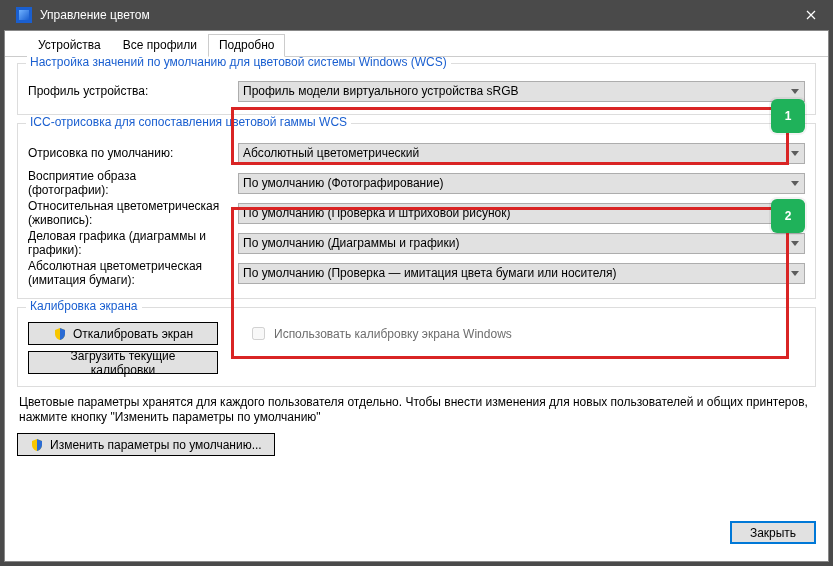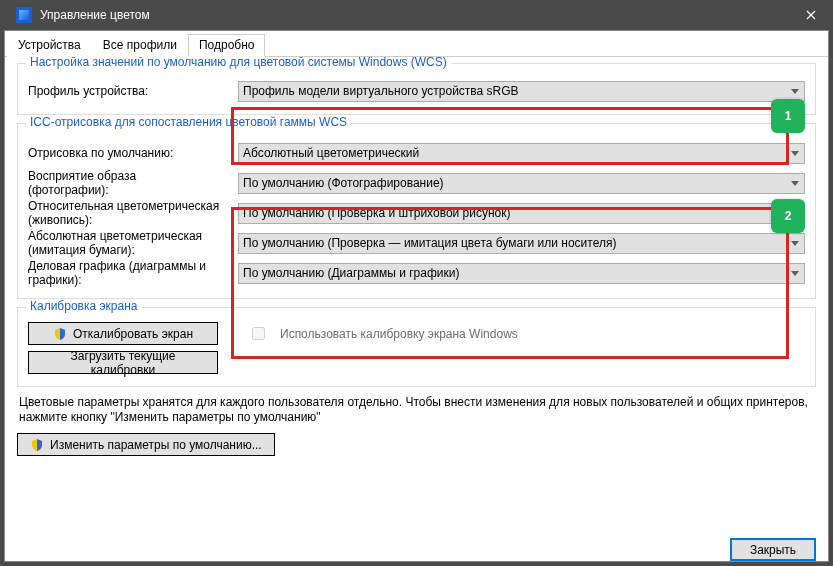--- a/index.html
+++ b/index.html
@@ -4,45 +4,45 @@
 <style>
   * { box-sizing: border-box; font-family: "Segoe UI", Tahoma, sans-serif; font-size: 12px; }
   html, body { margin: 0; padding: 0; background: #4a4a4a; }
   .window { width: 833px; height: 566px; background: #4a4a4a; position: relative; }
   .titlebar { height: 30px; background: #4a4a4a; color: #fff; display: flex; align-items: center; padding-left: 16px; }
   .titlebar .appicon { width: 16px; height: 16px; background: #1a5fd0; display: inline-block; margin-right: 8px; position: relative; }
   .titlebar .appicon::after { content: ""; position: absolute; inset: 3px; background: linear-gradient(135deg, #6fb1ff 0%, #1a5fd0 100%); }
   .titlebar .title { flex: 1; }
   .titlebar .close { width: 45px; height: 30px; display: flex; align-items: center; justify-content: center; color: #fff; cursor: pointer; }
   .client { position: absolute; top: 30px; left: 4px; right: 4px; bottom: 4px; background: #fff; border: 1px solid #888; }
-  .tabs { display: flex; align-items: flex-end; height: 26px; padding-left: 2px; padding-top: 5px; background: #fff; border-bottom: 1px solid #ccc; }
+  .tabs { display: flex; align-items: flex-end; height: 26px; padding-left: 22px; padding-top: 5px; background: #fff; border-bottom: 1px solid #ccc; }
   .tab { padding: 3px 10px 4px 10px; border: 1px solid transparent; cursor: pointer; color: #000; background: #fff; margin-right: 0; position: relative; top: 1px; }
   .tab.active { border: 1px solid #ccc; border-bottom: 1px solid #fff; background: #fff; }
   .tab:not(.active) { color: #000; }
   .content { position: absolute; top: 26px; left: 0; right: 0; bottom: 40px; padding: 6px 12px 0 12px; overflow: hidden; }
   .groupbox { border: 1px solid #ddd; margin-bottom: 8px; padding: 10px 10px 10px 10px; position: relative; }
   .groupbox > .legend { position: absolute; top: -9px; left: 8px; background: #fff; padding: 0 4px; color: #1a5fd0; }
   .row { display: flex; align-items: center; min-height: 22px; margin-bottom: 2px; }
   .label { width: 210px; color: #000; padding-right: 4px; }
   .label.multi { line-height: 14px; }
   .field { flex: 1; }
   select.combo, .combo-look { width: 100%; height: 21px; border: 1px solid #adadad; background: #e1e1e1; color: #000; font-size: 12px; padding-left: 4px; appearance: none; -webkit-appearance: none; background-image: none; position: relative; }
   select.combo:disabled, .combo-look.disabled { color: #6d6d6d; }
   .combo-wrap { position: relative; width: 100%; }
   .combo-wrap::after { content: ""; position: absolute; right: 6px; top: 8px; width: 0; height: 0; border-left: 4px solid transparent; border-right: 4px solid transparent; border-top: 5px solid #5c5c5c; pointer-events: none; }
   .anno { position: absolute; border: 3px solid #d92424; pointer-events: none; }
   .badge { position: absolute; width: 34px; height: 34px; background: #1fb25a; color: #fff; border-radius: 6px; display: flex; align-items: center; justify-content: center; font-size: 20px; font-weight: 600; pointer-events: none; box-shadow: 0 0 0 2px rgba(0,0,0,0.05); }
   .btn { height: 23px; border: 1px solid #000000; background: #e1e1e1; padding: 0 12px; cursor: pointer; display: inline-flex; align-items: center; gap: 6px; }
   .btn.default { border: 2px solid #0078d7; padding: 0 11px; }
   .shield { width: 14px; height: 14px; display: inline-block; }
   .shield svg { width: 14px; height: 14px; display: block; }
-  .check { display: inline-flex; align-items: center; gap: 12px; color: #6d6d6d; }
+  .check { display: inline-flex; align-items: center; gap: 6px; color: #6d6d6d; }
   .check input { width: 13px; height: 13px; }
   .footer-note { color: #000; margin: 4px 2px 8px 2px; line-height: 15px; }
-  .bottombar { position: absolute; left: 0; right: 0; bottom: 0; height: 40px; display: flex; align-items: flex-end; justify-content: flex-end; padding: 0 12px; }
+  .bottombar { position: absolute; left: 0; right: 0; bottom: 0; height: 40px; display: flex; align-items: flex-start; justify-content: flex-end; padding: 0 12px; }
   
   .tightrow { margin-bottom: 0; min-height: 30px; align-items: center; }
 </style>
 </head>
 <body>
 
 <div class="window">
 
   <div class="titlebar">
     <span class="appicon"></span>
@@ -117,39 +117,39 @@
               <div class="combo-wrap">
             <select class="combo">
               <option>По умолчанию (Проверка и штриховой рисунок)</option>
             </select>
           </div>
             </div>
         </div>
 
         <div class="row tightrow">
           <div class="label multi">
+            <span>Деловая графика (диаграммы и</span><br><span>графики):</span>
+          </div>
+          <div class="field">
+              <div class="combo-wrap">
+            <select class="combo">
+              <option>По умолчанию (Диаграммы и графики)</option>
+            </select>
+          </div>
+            </div>
+        </div>
+
+        <div class="row tightrow">
+          <div class="label multi">
             <span>Абсолютная цветометрическая</span><br><span>(имитация бумаги):</span>
           </div>
           <div class="field">
               <div class="combo-wrap">
             <select class="combo">
               <option>По умолчанию (Проверка — имитация цвета бумаги или носителя)</option>
-            </select>
-          </div>
-            </div>
-        </div>
-
-        <div class="row tightrow">
-          <div class="label multi">
-            <span>Деловая графика (диаграммы и</span><br><span>графики):</span>
-          </div>
-          <div class="field">
-              <div class="combo-wrap">
-            <select class="combo">
-              <option>По умолчанию (Диаграммы и графики)</option>
             </select>
           </div>
             </div>
         </div>
       </div>
 
       
       <div class="groupbox" style="padding-top:14px;">
         <span class="legend">Калибровка экрана</span>
 

